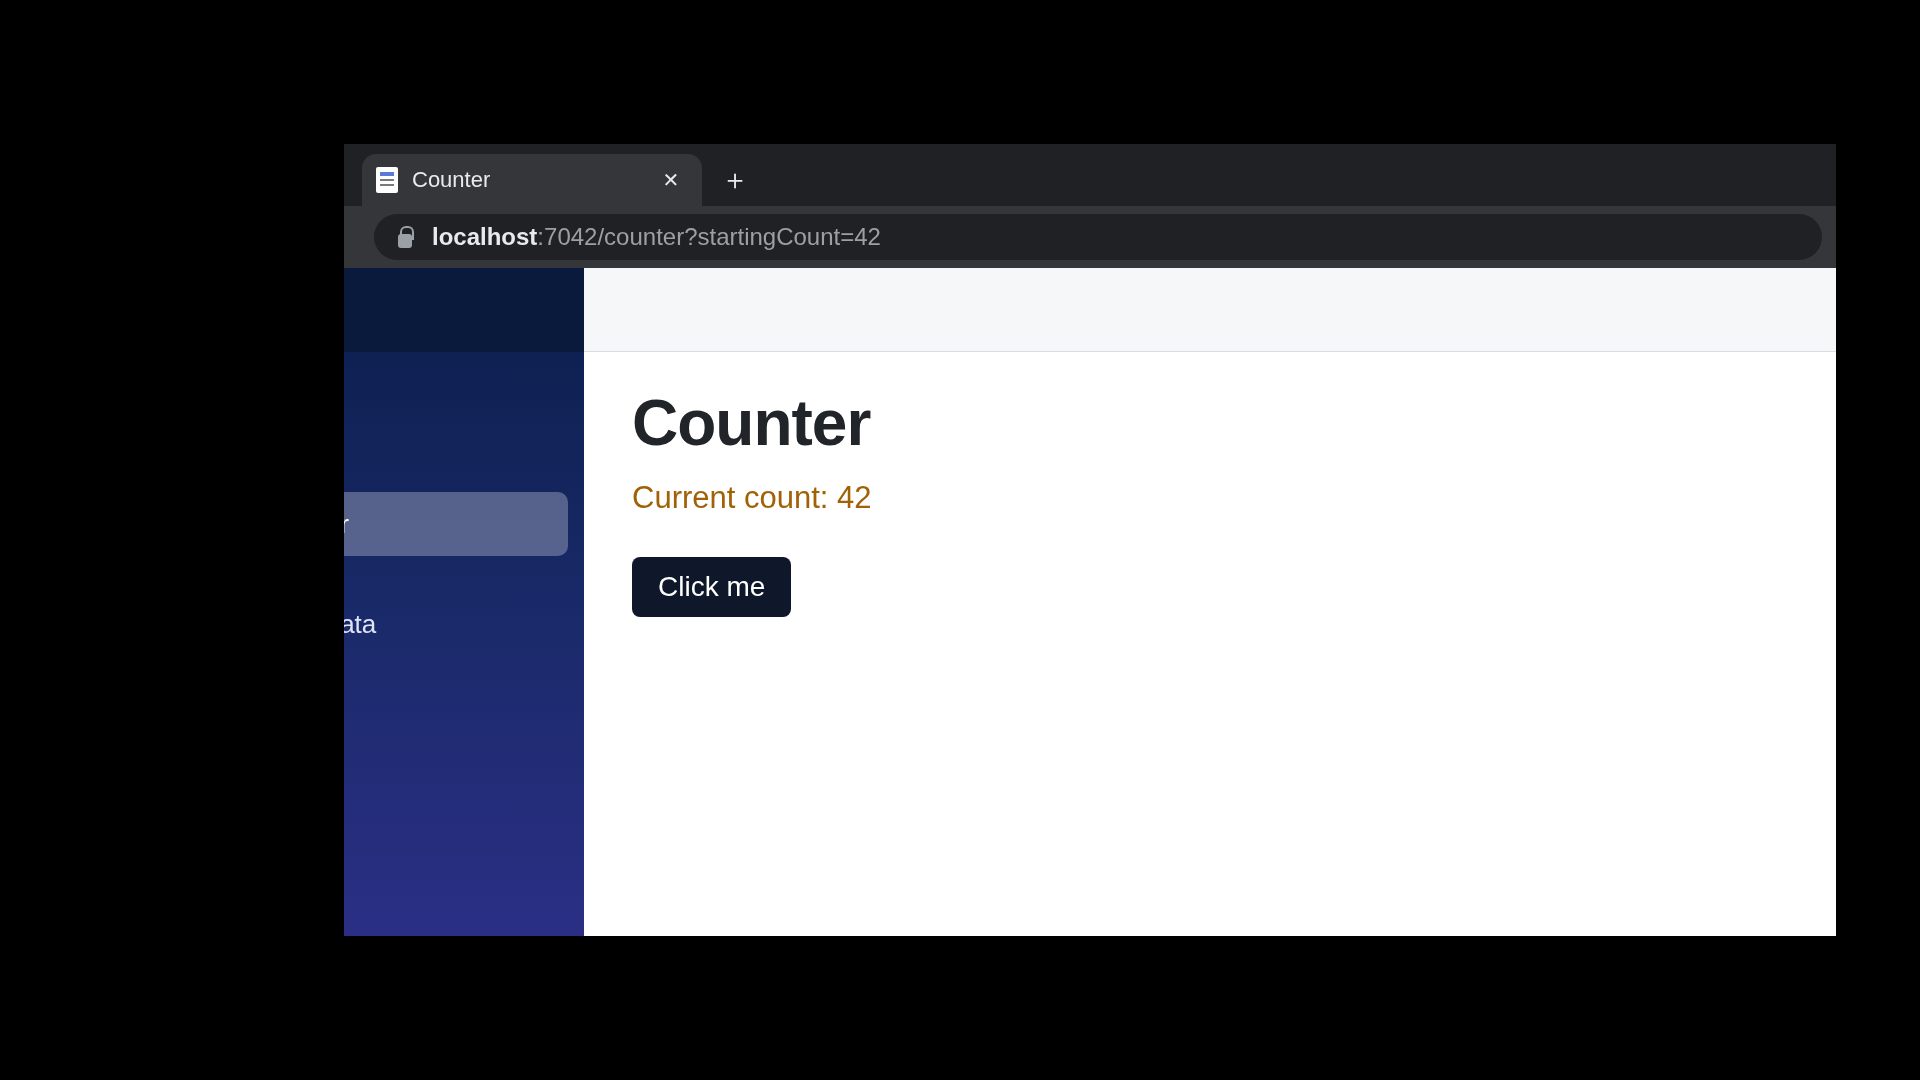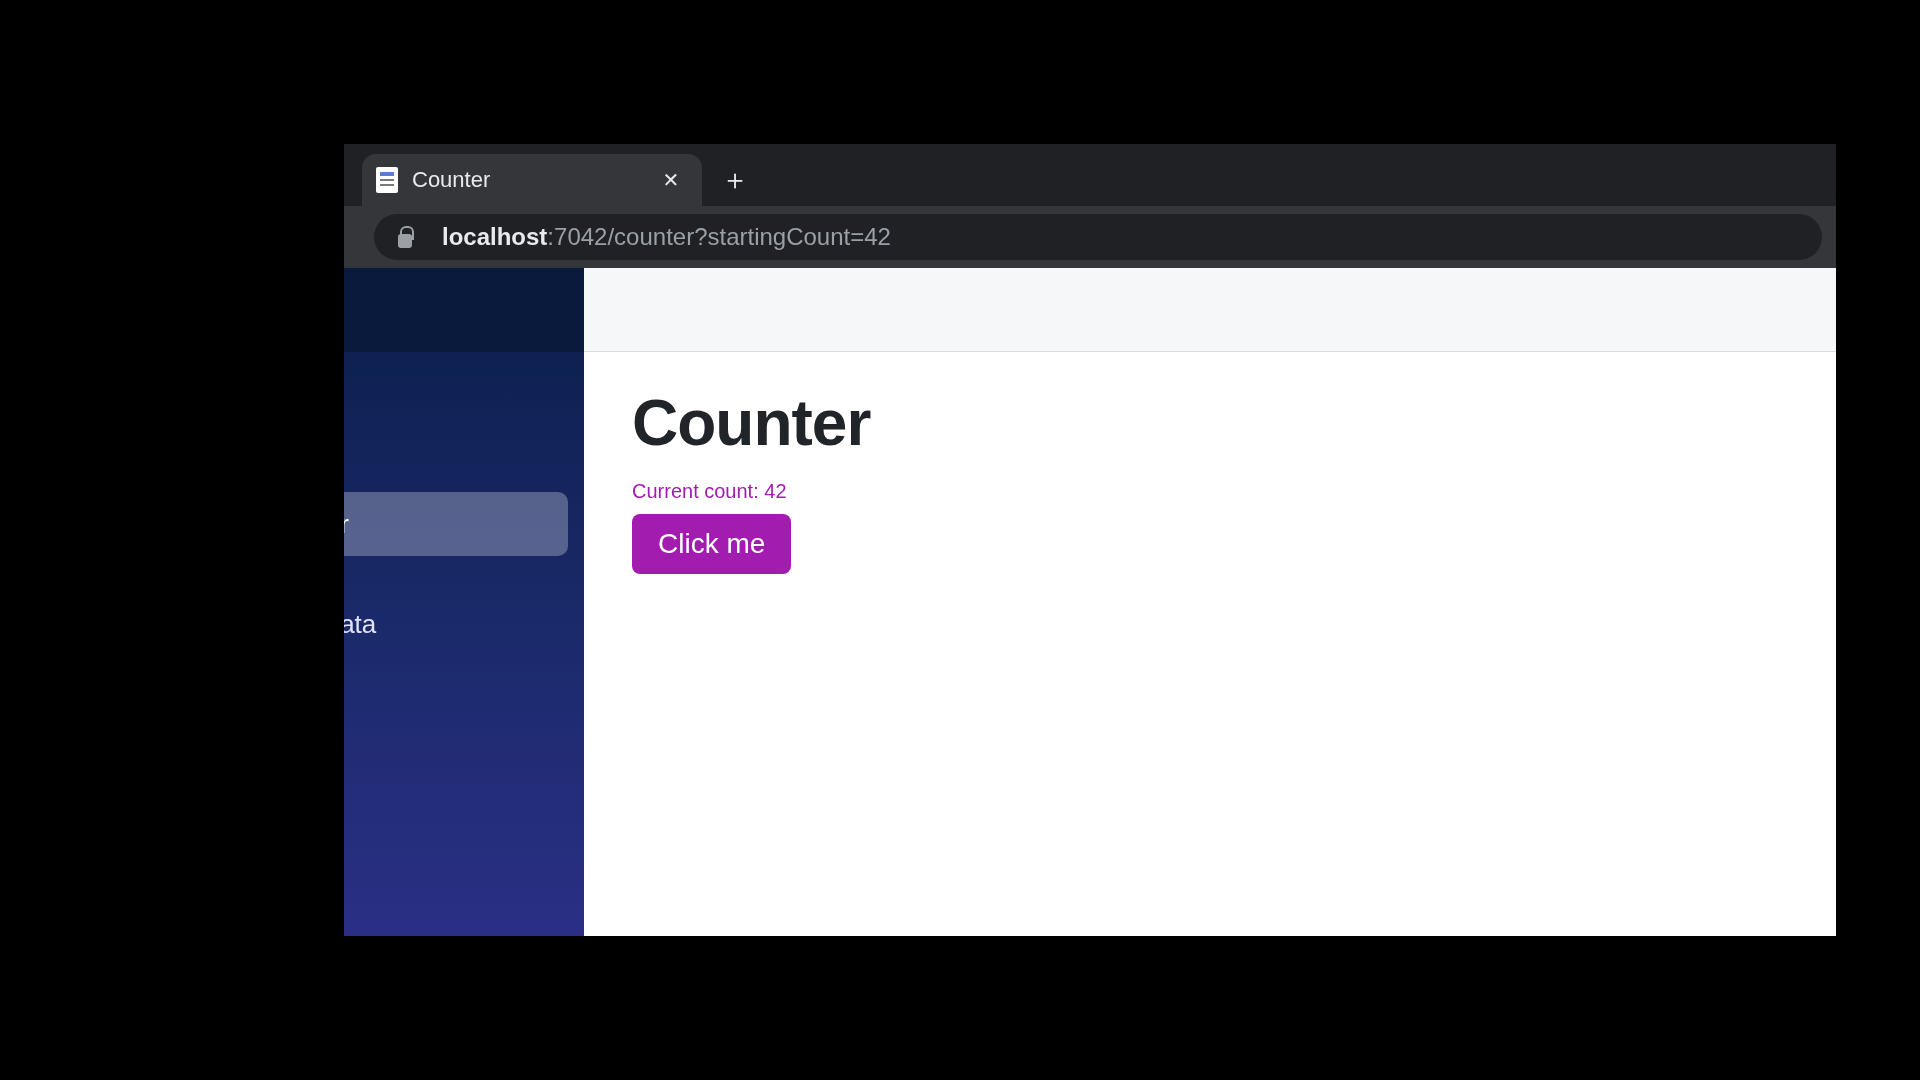--- a/index.html
+++ b/index.html
@@ -86,21 +86,21 @@
   }
   .omnibox {
     flex: 1;
     height: 46px;
     margin: 0 14px 0 30px;
     background: #202124;
     border-radius: 23px;
     display: flex;
     align-items: center;
     padding: 0 22px;
-    gap: 28px;
+    gap: 18px;
     color: #9aa0a6;
     font-size: 24px;
   }
   .omnibox .lock {
     width: 18px; height: 22px; position: relative;
     display: inline-block;
   }
   .omnibox .lock::before {
     content: "";
     position: absolute; left: 2px; top: 8px; right: 2px; bottom: 0;
@@ -177,27 +177,27 @@
     padding: 34px 48px;
     color: #212529;
   }
   .content h1 {
     font-size: 64px;
     font-weight: 700;
     letter-spacing: -1px;
     margin-bottom: 20px;
   }
   .content p {
-    font-size: 20px;
-    margin-bottom: 11px;
-    color: #a21caf;
+    font-size: 31px;
+    margin-bottom: 41px;
+    color: #a16207;
   }
   .btn-primary {
     display: inline-flex; align-items: center; justify-content: center;
-    background: #a21caf;
+    background: #0f172a;
     color: #fff;
     font-size: 28px;
     padding: 14px 26px;
     border: none;
     border-radius: 8px;
     cursor: pointer;
   }
 </style>
 </head>
 <body>

